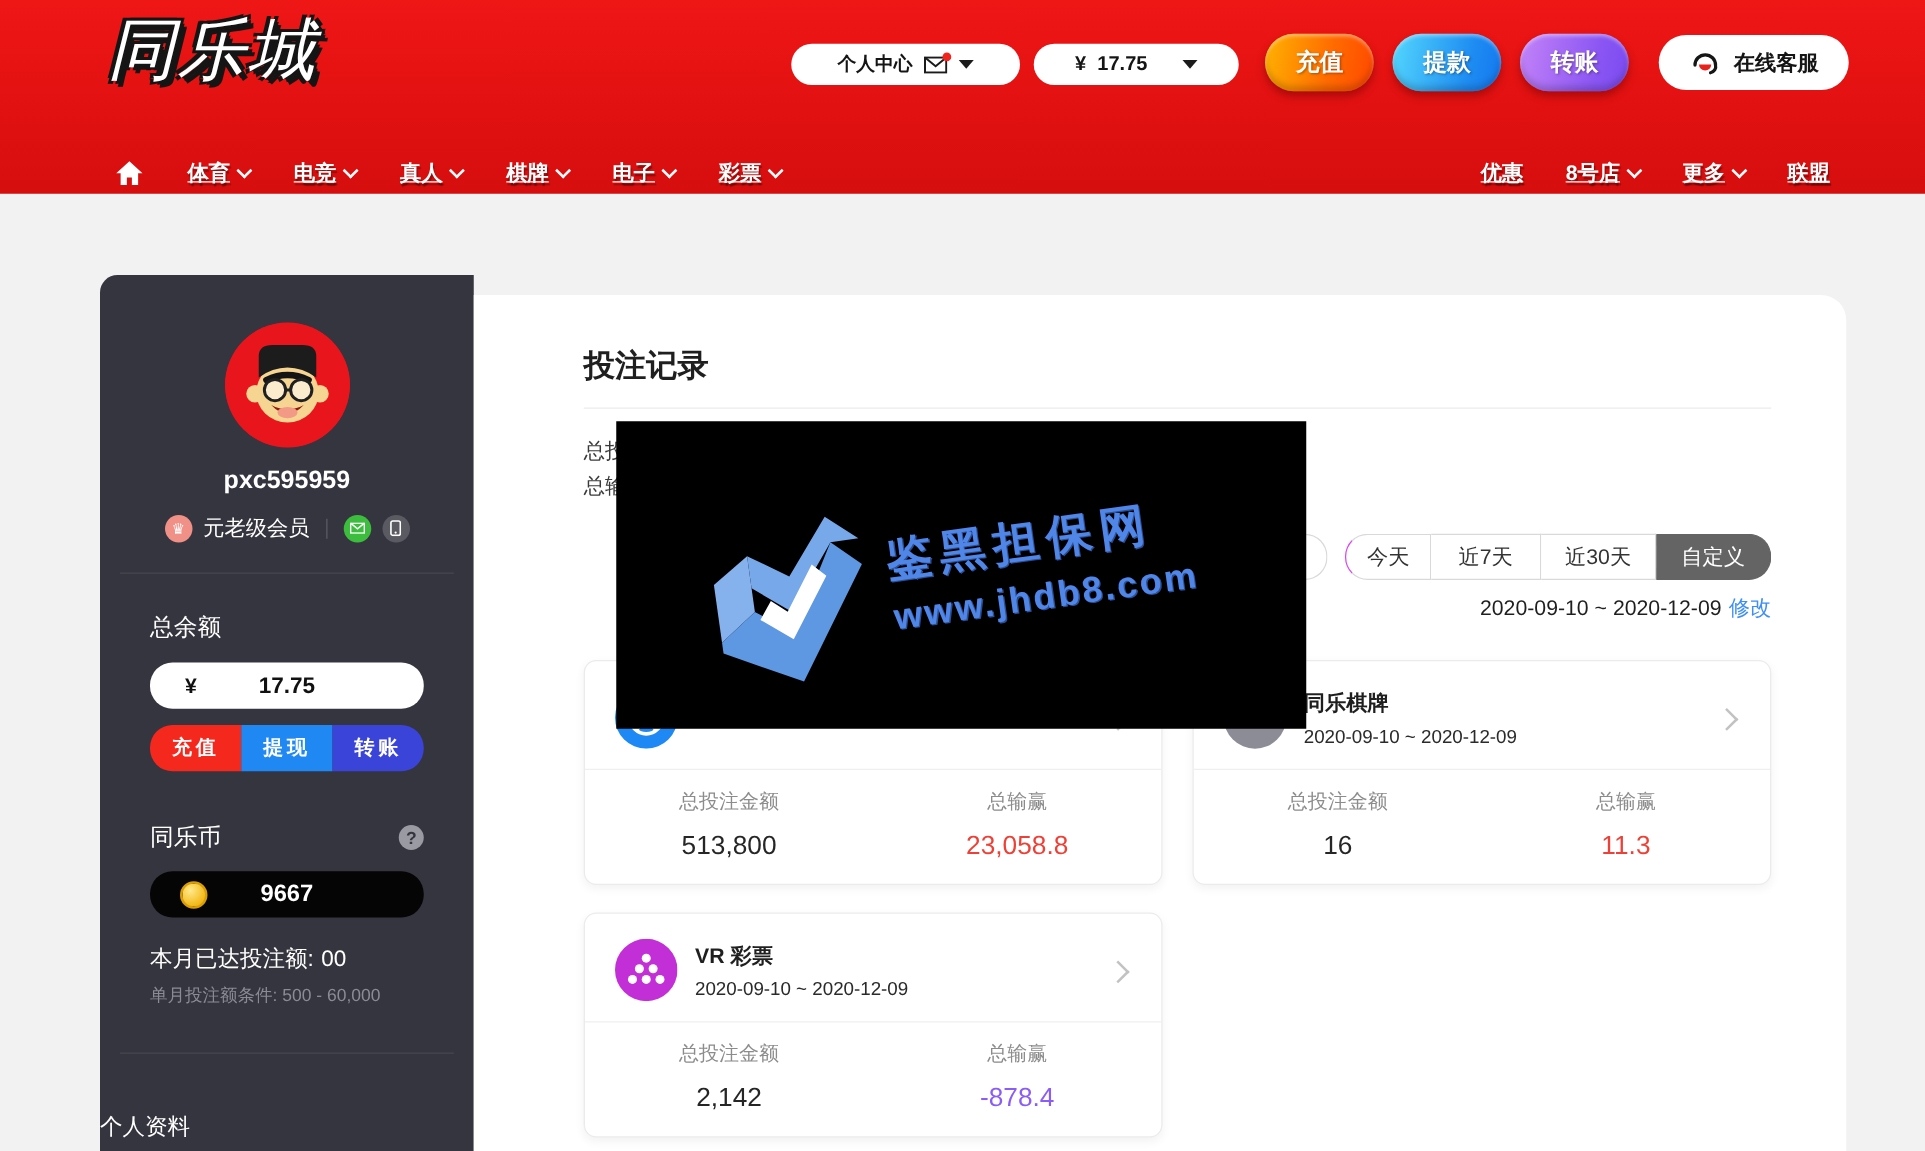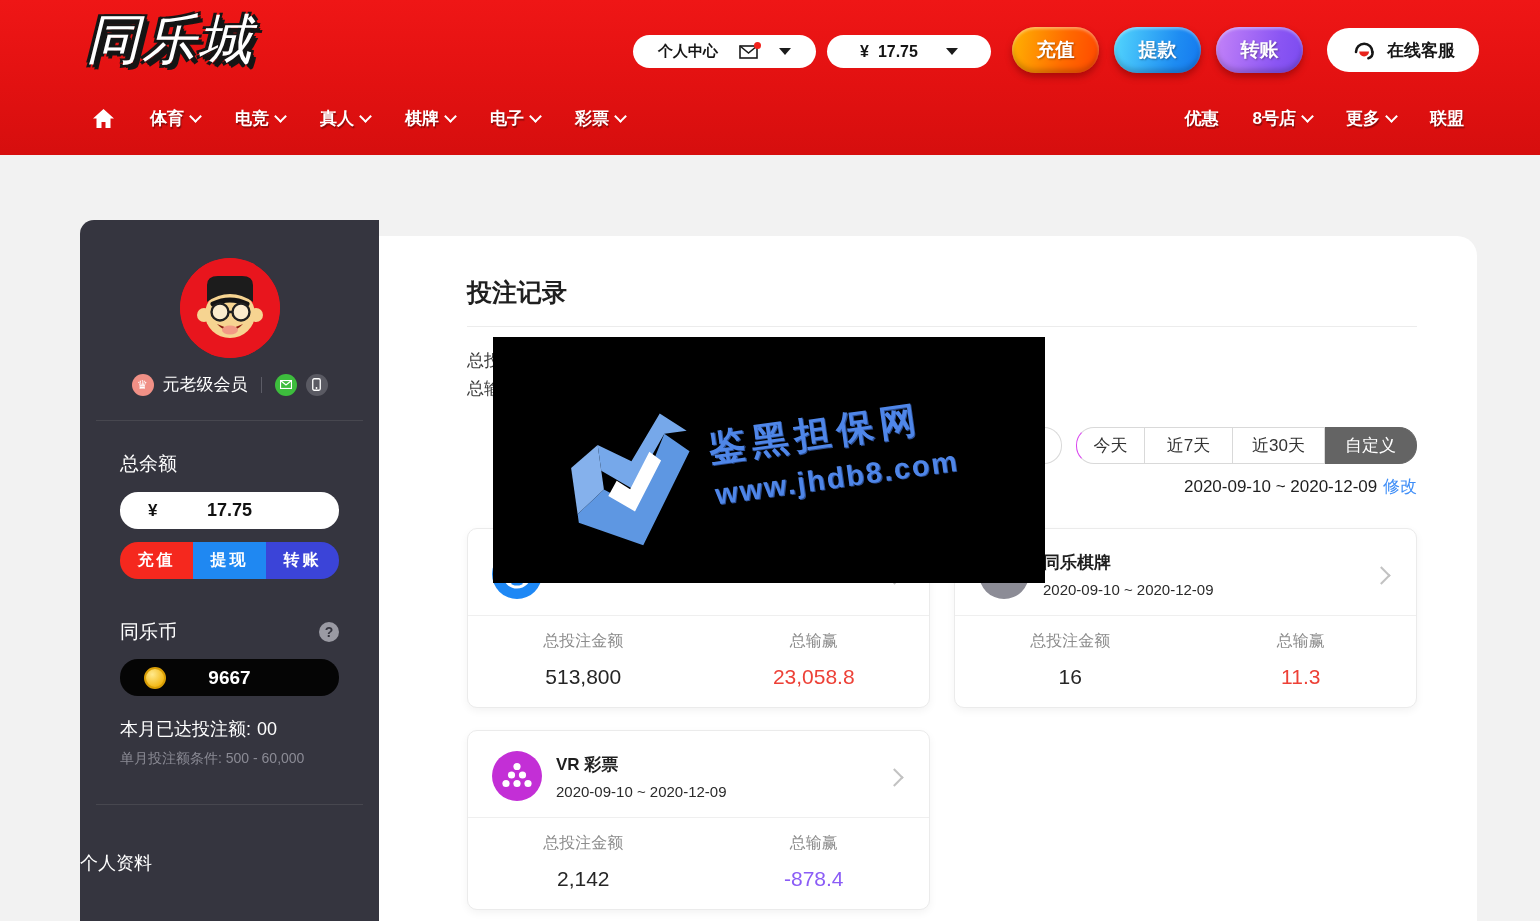--- a/index.html
+++ b/index.html
@@ -7,36 +7,36 @@
         font-family:"Liberation Sans","DejaVu Sans",sans-serif;background:#f2f2f2;}
 
   
   .header{position:absolute;left:0;top:0;width:1540px;height:155px;
           background:linear-gradient(180deg,#ef1616 0%,#e21111 55%,#d60e0e 100%);}
   .logo{position:absolute;left:86px;top:4px;font-size:54px;font-weight:normal;font-style:italic;
         color:#fff;letter-spacing:2px;
         text-shadow:-3px -2px 0 #151515,3px -2px 0 #151515,-3px 3px 0 #151515,3px 3px 0 #151515,5px 5px 0 #151515;}
   .pill{position:absolute;background:#fff;border-radius:17px;display:flex;align-items:center;
         justify-content:center;font-weight:bold;color:#151515;box-sizing:border-box;}
-  .pill-user{left:633px;top:35px;width:183px;height:33px;font-size:15px;gap:21px;}
+  .pill-user{left:633px;top:35px;width:183px;height:33px;font-size:15px;gap:9px;}
   .pill-money{left:827px;top:35px;width:164px;height:33px;font-size:16px;gap:28px;}
   .caret{width:0;height:0;border-left:6px solid transparent;border-right:6px solid transparent;
          border-top:7px solid #1b1b1b;}
   .env-wrap{position:relative;width:19px;height:14px;}
   .env-dot{position:absolute;right:-3px;top:-3px;width:7px;height:7px;border-radius:50%;background:#f2231d;}
   .hbtn{position:absolute;top:27px;width:87px;height:46px;border-radius:23px;color:#fff;font-weight:bold;
         font-size:19px;display:flex;align-items:center;justify-content:center;
         text-shadow:1px 1px 2px rgba(0,0,0,.35);
         box-shadow:0 4px 7px rgba(100,0,0,.45),inset 0 2px 3px rgba(255,255,255,.4),inset 0 -4px 5px rgba(0,0,0,.18);}
   .hbtn-recharge{left:1012px;background:linear-gradient(100deg,#ffb302 0%,#ff6a00 60%,#ff4800 100%);}
   .hbtn-withdraw{left:1114px;background:linear-gradient(100deg,#54d7fd 0%,#1e8cf2 70%,#1478ef 100%);}
   .hbtn-transfer{left:1216px;background:linear-gradient(100deg,#c483f8 0%,#8a55f3 70%,#7b4bf0 100%);}
   .pill-service{left:1327px;top:28px;width:152px;height:44px;border-radius:22px;font-size:17px;gap:10px;}
-  .nav{position:absolute;left:0;right:0;top:88px;height:60px;display:flex;align-items:center;
-       padding:0 76px 0 92px;box-sizing:border-box;color:#fff;font-weight:bold;font-size:17px;}
+  .nav{position:absolute;left:0;right:0;top:108px;height:60px;display:flex;align-items:center;
+       padding:0 76px 0 92px;box-sizing:border-box;color:#fff;font-weight:bold;font-size:17px;text-decoration:underline;}
   .nav-left{display:flex;align-items:center;gap:35px;}
   .nav-right{display:flex;align-items:center;gap:34px;}
   .nav-spacer{flex:1;}
   .nav-item{display:flex;align-items:center;gap:7px;cursor:pointer;text-shadow:1px 2px 1px rgba(0,0,0,.35);}
   .wchev{width:7px;height:7px;border-right:2px solid #fff;border-bottom:2px solid #fff;
          transform:rotate(45deg);margin-top:-4px;}
 
   
   .sidebar{position:absolute;left:80px;top:220px;width:299px;height:701px;background:#35353f;
            border-radius:14px 0 0 0;color:#fff;box-sizing:border-box;}
@@ -220,20 +220,21 @@
         <circle cx="76" cy="57" r="7" fill="#f6d491"></circle>
         <path d="M27 44 L27 27 Q27 18 38 18 L62 18 Q73 18 73 27 L73 44 Q62 36 50 36 Q38 36 27 44 Z" fill="#1c1c1c"></path>
         <path d="M33 46 Q50 38 67 46" stroke="#141414" stroke-width="5" fill="none" stroke-linecap="round"></path>
         <circle cx="40" cy="54" r="8.5" fill="rgba(255,255,255,.55)" stroke="#202020" stroke-width="2.4"></circle>
         <circle cx="61" cy="54" r="8.5" fill="rgba(255,255,255,.55)" stroke="#202020" stroke-width="2.4"></circle>
         <path d="M48.5 54 L52.5 54" stroke="#202020" stroke-width="2.4"></path>
         <path d="M37 66 Q50 80 63 66 Q50 73 37 66 Z" fill="#8c1d10"></path>
         <ellipse cx="50" cy="72" rx="8" ry="4.5" fill="#f29a85"></ellipse>
       </svg>
     </div>
+    <div class="username">pxc595959</div>
     <div class="badge-row">
       <span class="mini mini-crown">♛</span>
       <span>元老级会员</span>
       <span class="vsep"></span>
       <span class="mini mini-mail">
         <svg width="12" height="9" viewBox="0 0 12 9">
             <rect x="0.5" y="0.5" width="11" height="8" fill="none" stroke="#fff" stroke-width="1.2"></rect>
             <path d="M0.5 0.5 L6 5 L11.5 0.5" fill="none" stroke="#fff" stroke-width="1.2"></path>
           </svg>
       </span>

